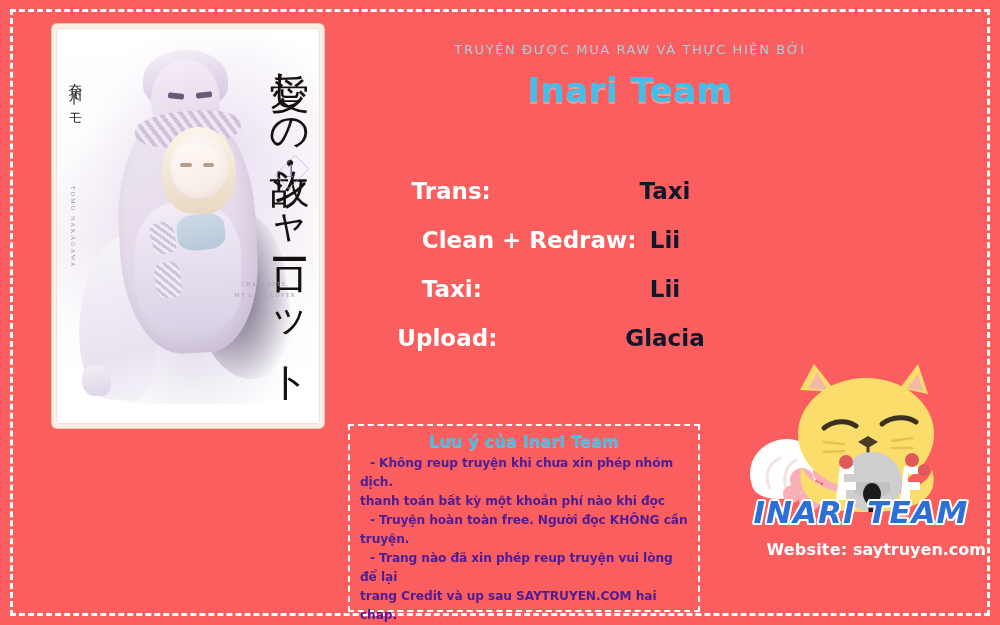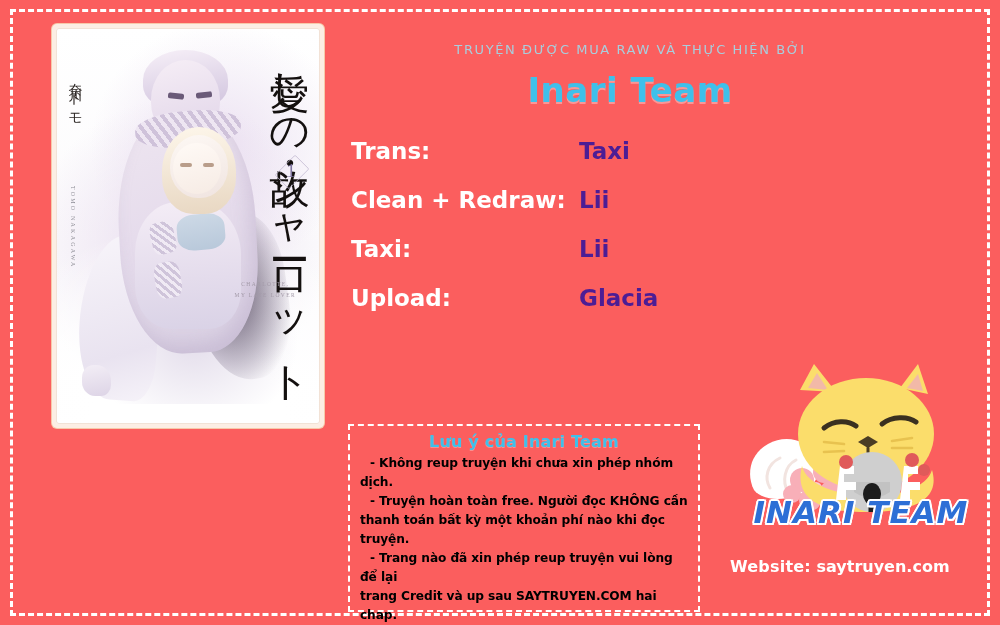--- a/index.html
+++ b/index.html
@@ -260,35 +260,37 @@
   #credits {
     position: absolute;
     left: 351px;
     top: 138px;
     width: 400px;
   }
   .credit-row {
     display: flex;
     align-items: baseline;
     height: 49px;
+    justify-content: center;
   }
   .credit-label {
     width: 228px;
     font-family: "DejaVu Sans", sans-serif;
     font-weight: 700;
     font-size: 23px;
     color: #ffffff;
     white-space: nowrap;
   }
   .credit-value {
     font-family: "DejaVu Sans", sans-serif;
     font-weight: 700;
     font-size: 23px;
-    color: #4c1d95;
+    color: #0f172a;
     white-space: nowrap;
+    margin-top: 40px;
   }
 
   
   #notes-box {
     position: absolute;
     left: 348px;
     top: 424px;
     width: 352px;
     height: 188px;
     border: 2px dashed #ffffff;
@@ -302,21 +304,21 @@
     font-size: 16px;
     color: #3FC0EA;
     letter-spacing: .2px;
     margin-bottom: 3px;
     text-shadow: 0 1px 0 rgba(255,255,255,.3);
   }
   .note-line {
     font-family: "DejaVu Sans", sans-serif;
     font-weight: 700;
     font-size: 12.2px;
-    color: #000000;
+    color: #4c1d95;
     line-height: 1.56;
     letter-spacing: -.1px;
   }
   .note-indent { text-indent: 10px; }
 
   
   #mascot-area {
     position: absolute;
     left: 730px;
     top: 362px;
@@ -336,22 +338,22 @@
     color: #2D6FD6;
     -webkit-text-stroke: 3px #ffffff;
     paint-order: stroke fill;
     text-shadow:
       2px 0 0 #fff, -2px 0 0 #fff, 0 2px 0 #fff, 0 -2px 0 #fff,
       1.5px 1.5px 0 #fff, -1.5px 1.5px 0 #fff, 1.5px -1.5px 0 #fff, -1.5px -1.5px 0 #fff;
   }
   #logo-text span { position: relative; }
   #contact {
     position: absolute;
-    left: 0; top: 192px; width: 262px;
-    text-align: left;
+    left: 0; top: 175px; width: 262px;
+    text-align: right;
     padding-right: 6px;
     box-sizing: border-box;
   }
   .contact-line {
     font-family: "DejaVu Sans", sans-serif;
     font-weight: 700;
     font-size: 16px;
     color: #ffffff;
     line-height: 1.62;
     white-space: nowrap;
@@ -423,22 +425,22 @@
     </div>
     <div class="credit-row">
       <div class="credit-label">Upload:</div>
       <div class="credit-value">Glacia</div>
     </div>
   </div>
 
   <div id="notes-box">
     <div id="notes-title">Lưu ý của Inari Team</div>
     <div class="note-line note-indent">- Không reup truyện khi chưa xin phép nhóm dịch.</div>
+    <div class="note-line">thanh toán bất kỳ một khoản phí nào khi đọc</div>
     <div class="note-line note-indent">- Truyện hoàn toàn free. Người đọc KHÔNG cần</div>
-    <div class="note-line">thanh toán bất kỳ một khoản phí nào khi đọc</div>
     <div class="note-line">truyện.</div>
     <div class="note-line note-indent">- Trang nào đã xin phép reup truyện vui lòng để lại</div>
     <div class="note-line">trang Credit và up sau SAYTRUYEN.COM hai chap.</div>
   </div>
 
   <div id="mascot-area">
 
     <svg id="mascot-svg" width="242" height="150" viewBox="0 0 242 150">
 
       <path d="M14 128 C6 112 10 92 28 82 C46 72 68 78 76 94 C84 110 74 128 56 134 C40 139 22 138 14 128 Z" fill="#FFFFFF"></path>

